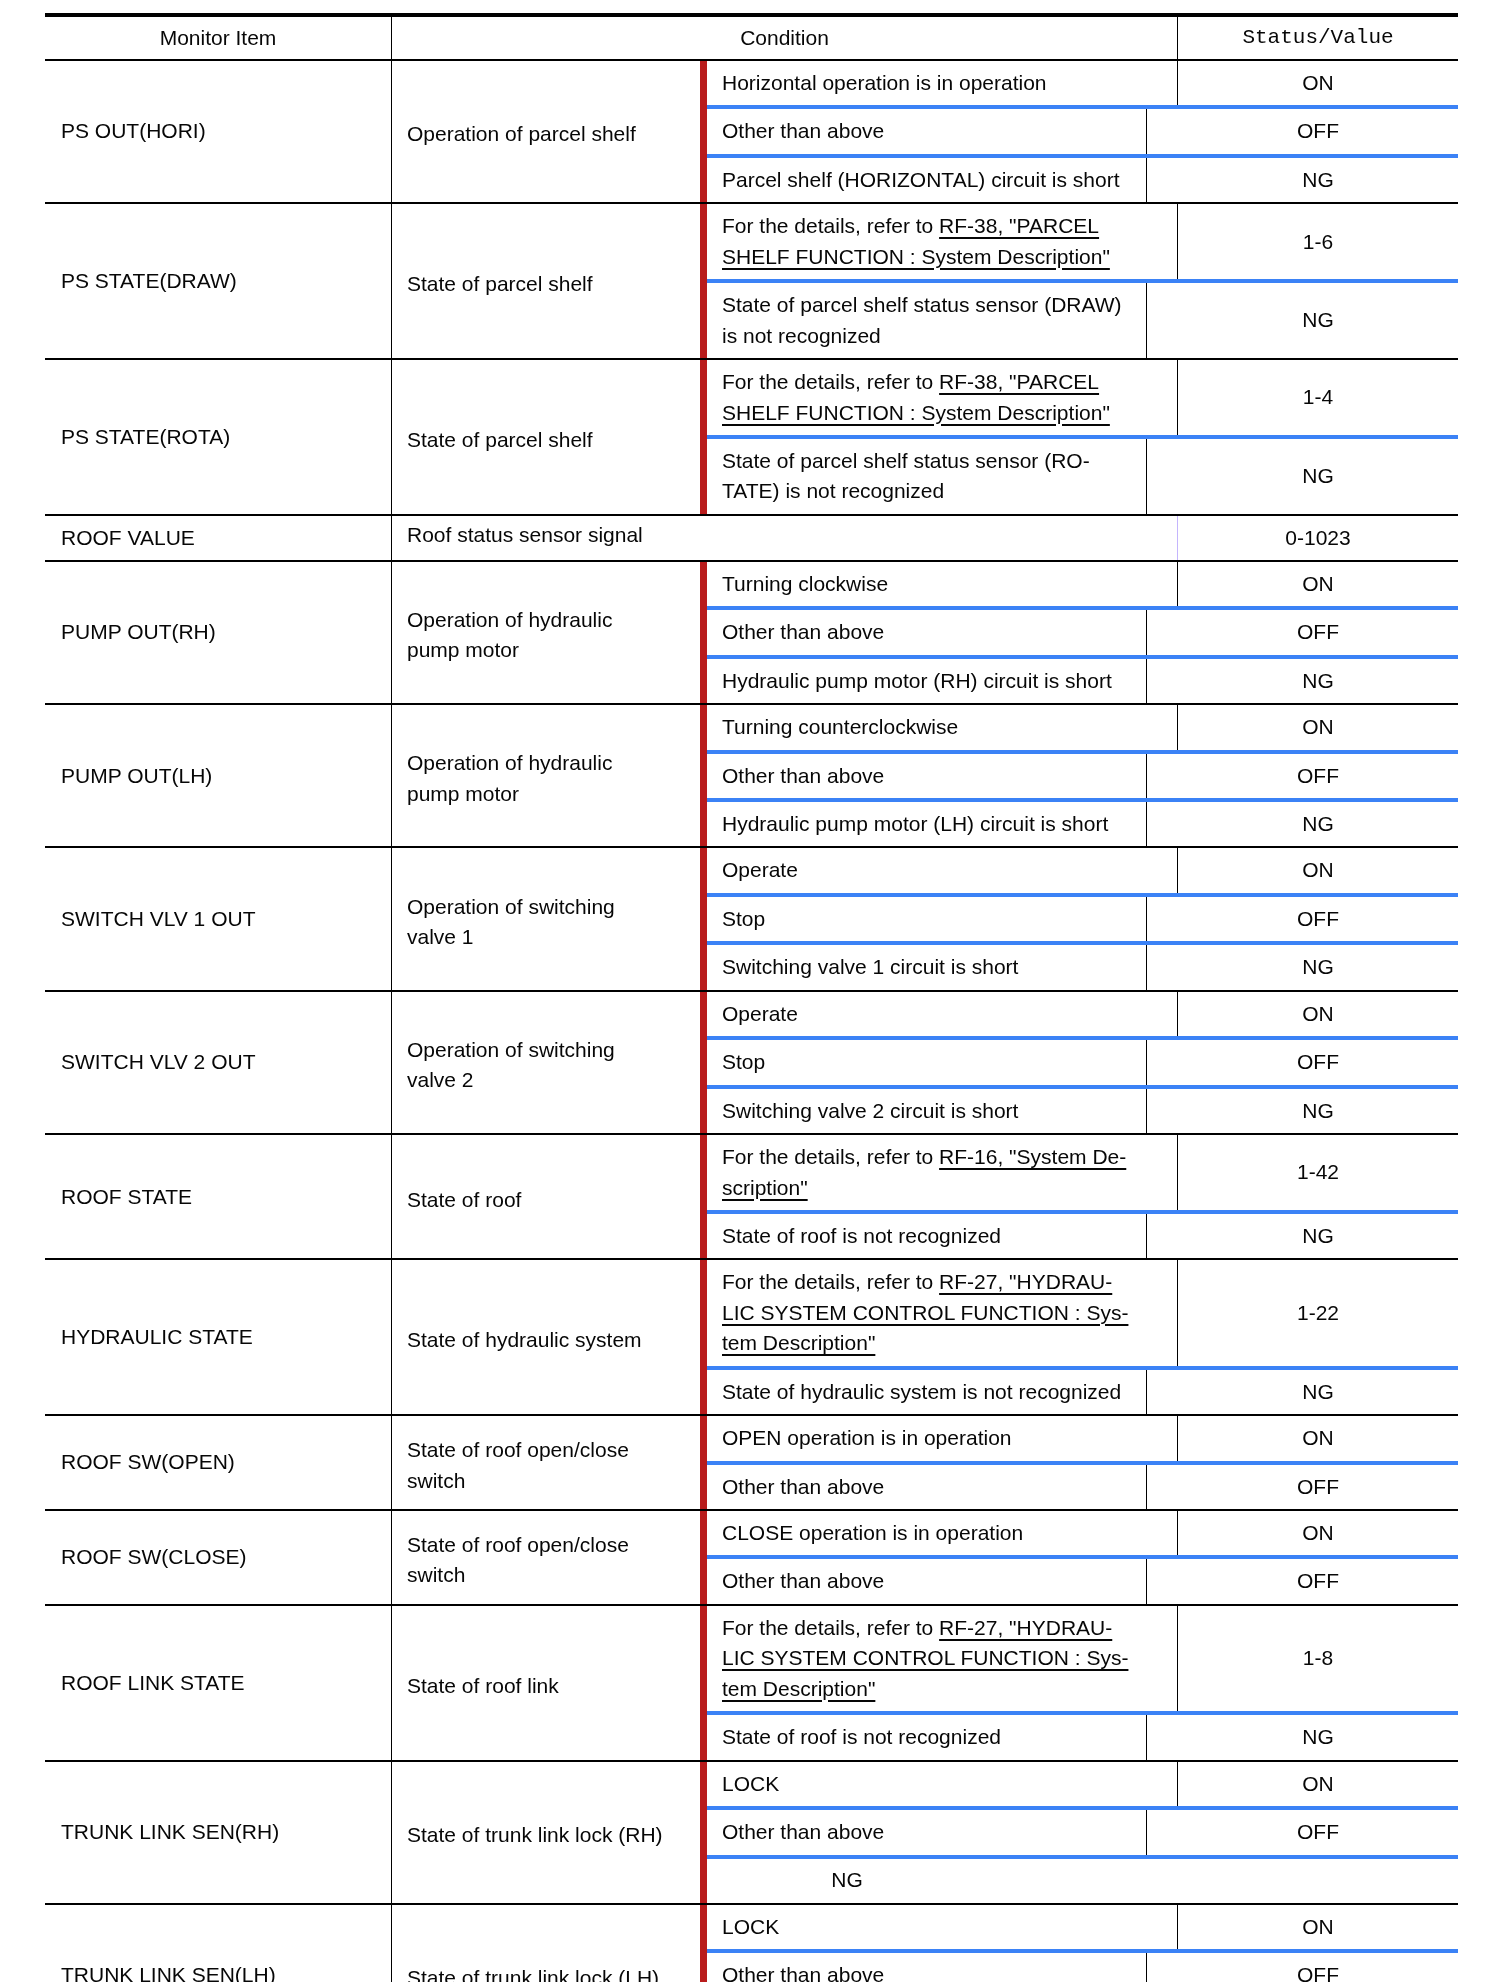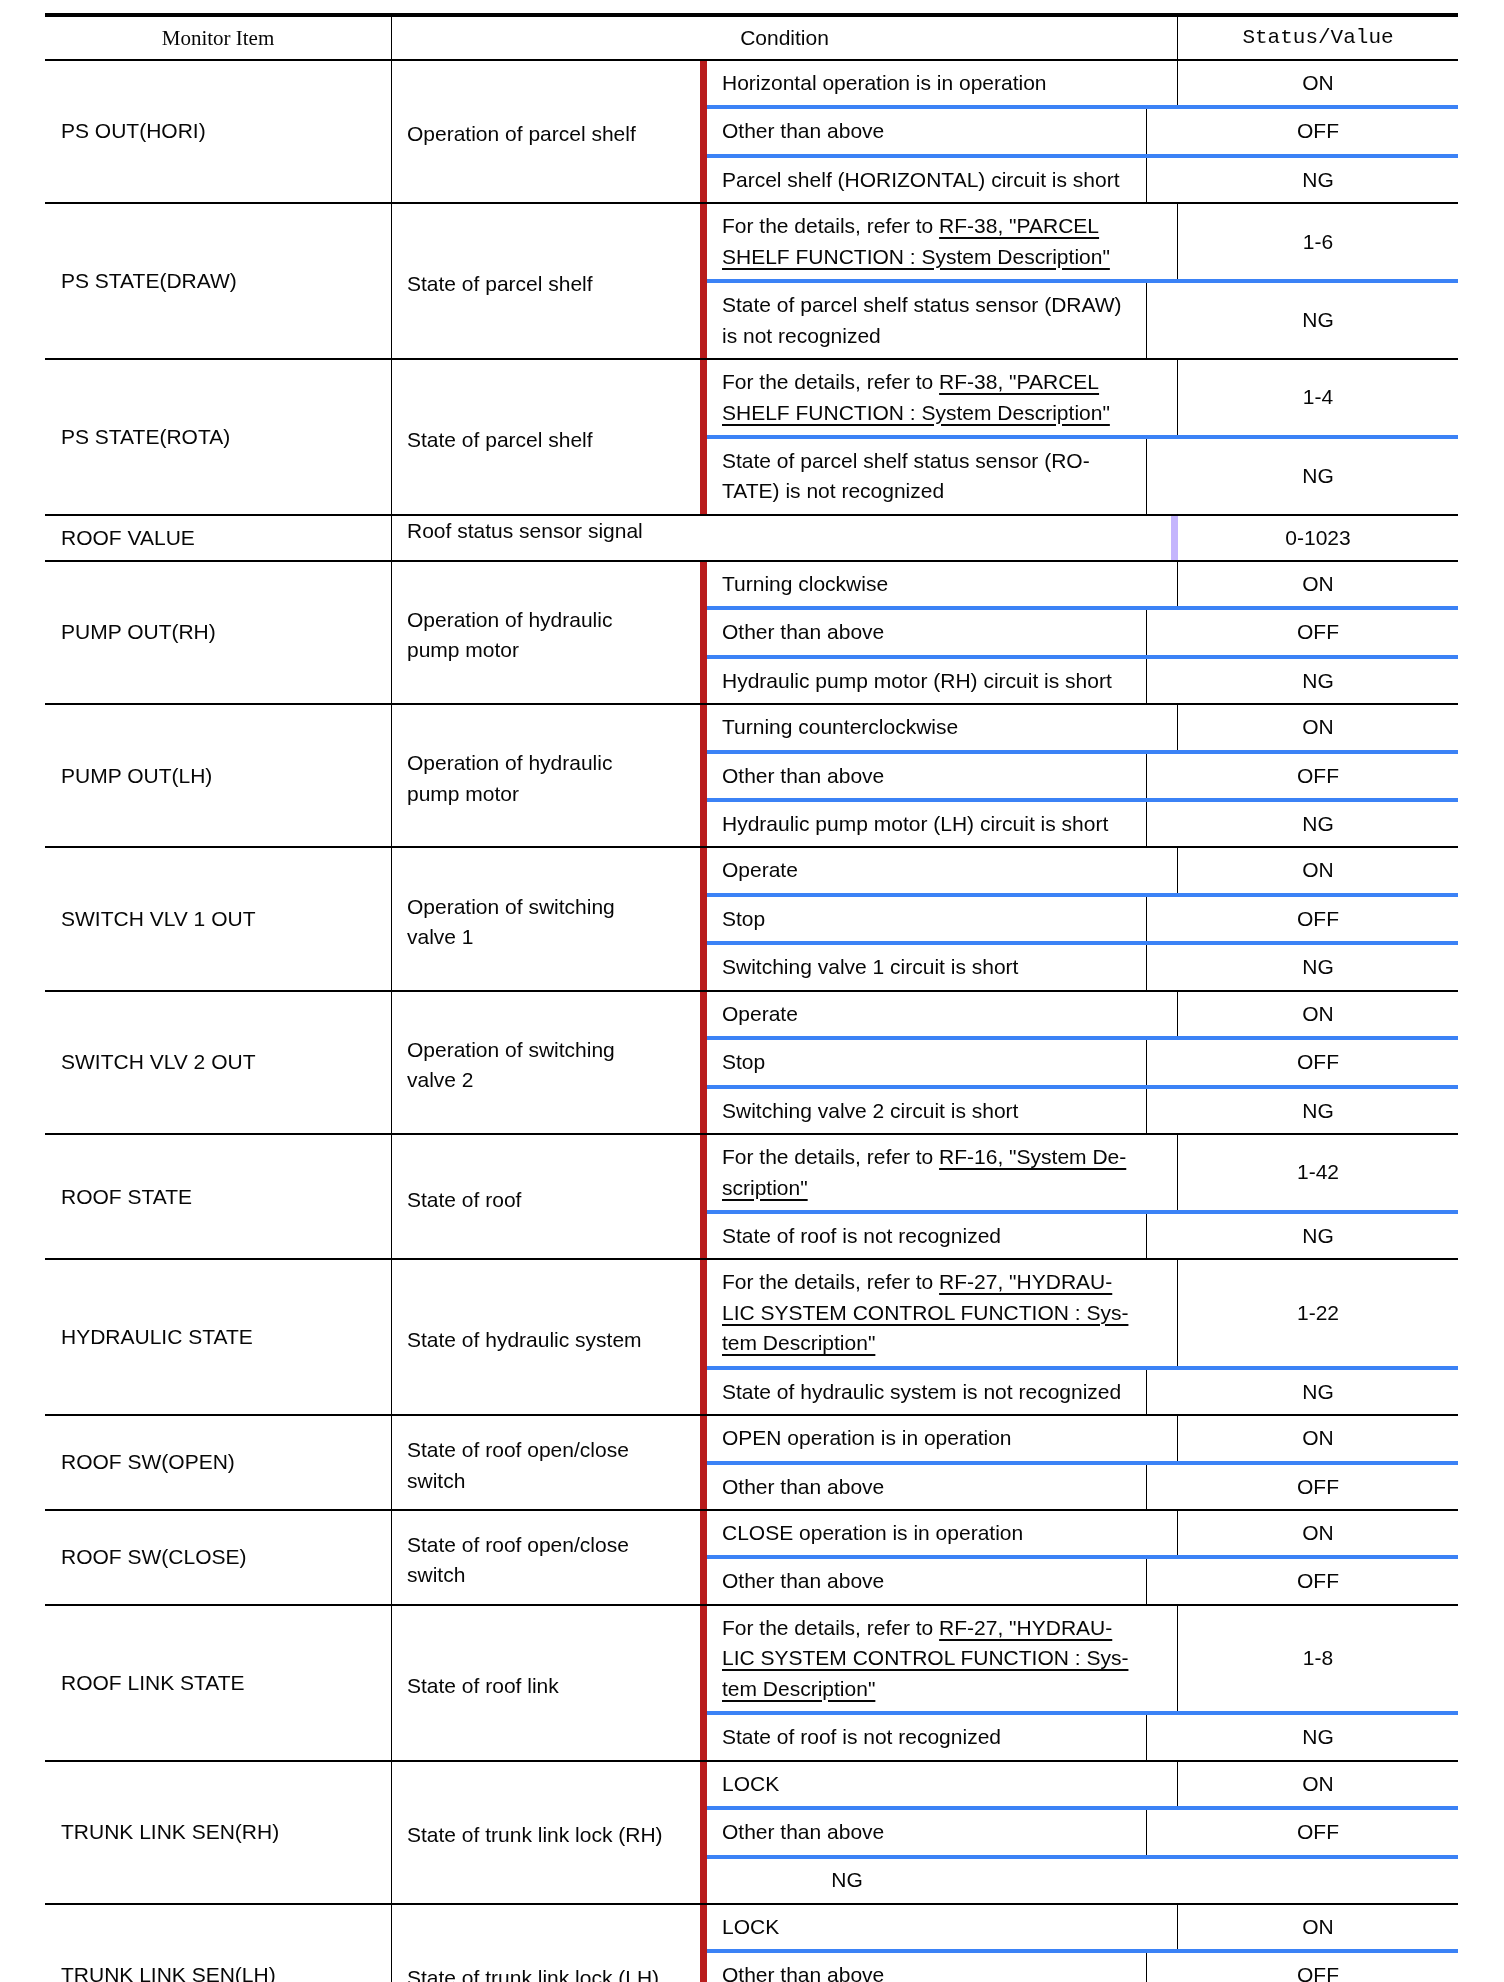--- a/index.html
+++ b/index.html
@@ -27,21 +27,21 @@
   .header-row {
     display: flex;
     min-height: 42px;
   }
   .hcell {
     display: flex;
     align-items: center;
     justify-content: center;
     text-align: center;
   }
-  .h-item   { width: 347px; border-right: 1px solid #000; font-family: Liberation Serif, serif; }
+  .h-item   { width: 347px; border-right: 1px solid #000; }
   .h-cond   { flex: 1;      border-right: 1px solid #000; }
   .h-status { width: 280px; font-family: Liberation Mono, monospace; }
   
   .group {
     display: flex;
     border-top: 2px solid #000;
   }
   .g-item {
     width: 347px;
     border-right: 1px solid #000;
@@ -51,23 +51,23 @@
   }
   .g-cond-desc {
     width: 315px;
     border-right: 7px solid #b91c1c;
     display: flex;
     align-items: center;
     padding: 6px 8px 0 15px;
   }
   .g-cond-full {
     flex: 1;
-    border-right: 7px solid #c4b5fd;
-    display: flex;
-    align-items: flex-start;
+    border-right: 1px solid #c4b5fd;
+    display: flex;
+    align-items: center;
     padding: 0 8px 6px 15px;
     min-height: 44px;
   }
   .g-subs {
     flex: 1;
     display: flex;
     flex-direction: column;
   }
   .sub {
     display: flex;

